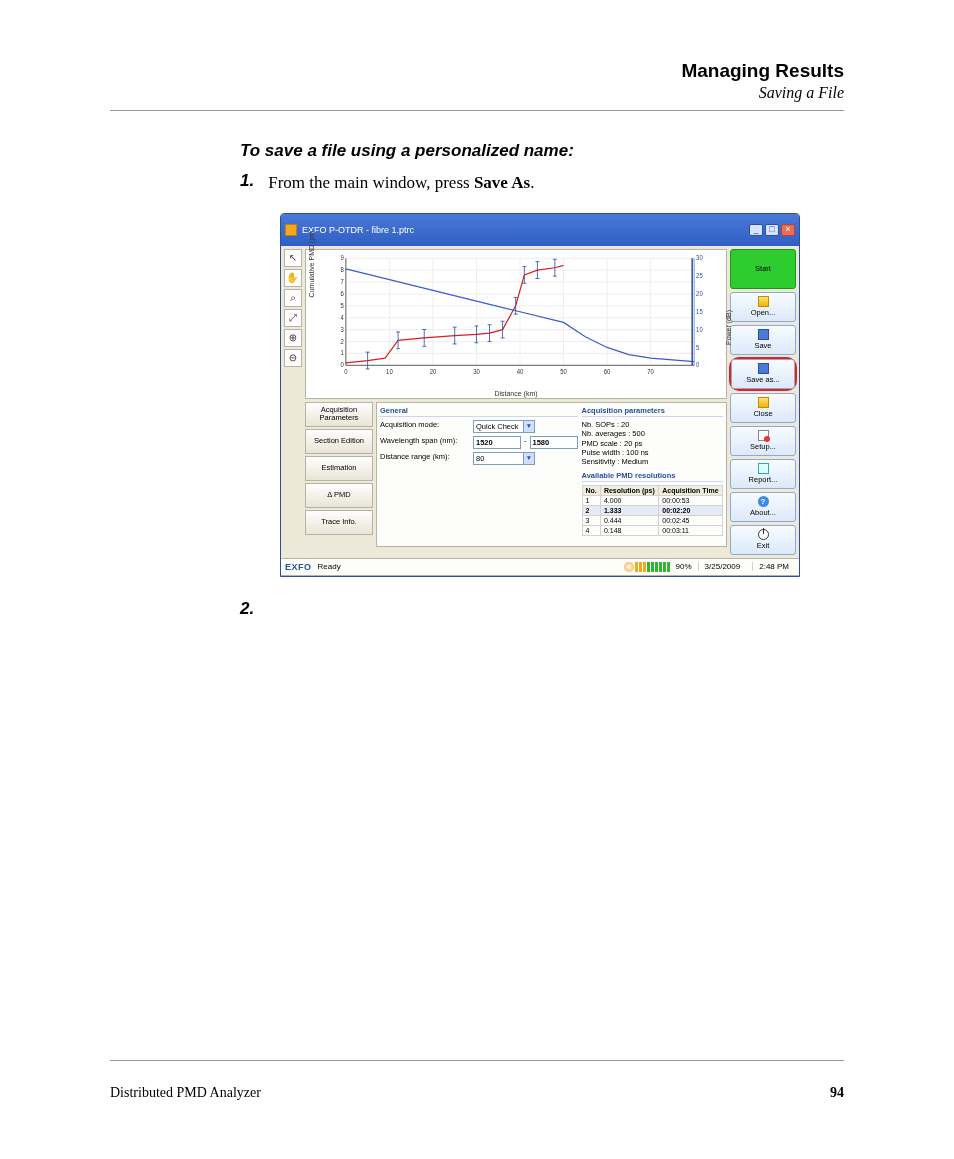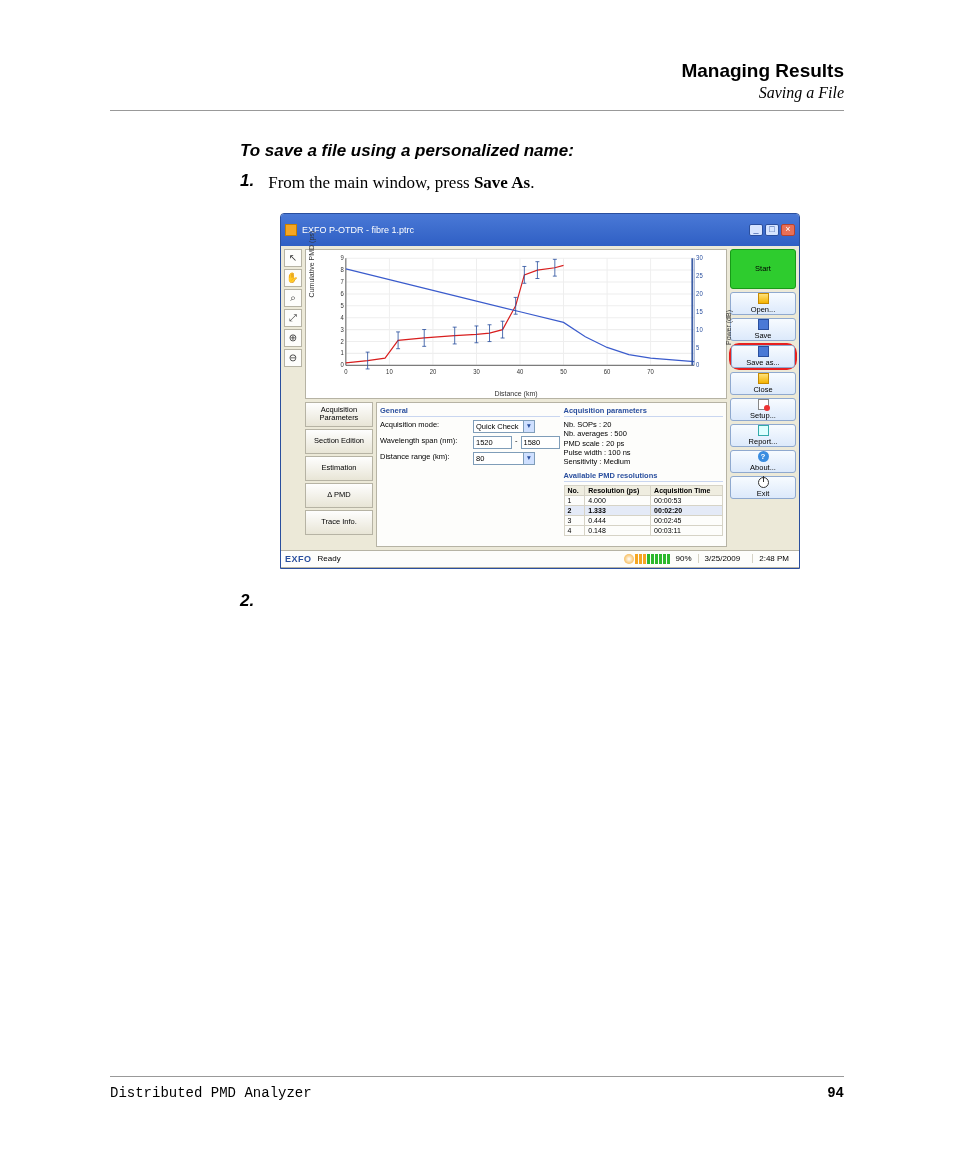--- a/index.html
+++ b/index.html
@@ -205,21 +205,21 @@
     display:flex;align-items:center;justify-content:space-between;
   }
   .combo { width: 62px; }
   .combo .arrow {
     width:11px;height:11px;
     background:#cfe0ff;
     border-left:1px solid #7f9db9;
     text-align:center;line-height:10px;color:#2a4f9e;
     margin-right:-2px;
   }
-  .txt { width: 39px; }
+  .txt { width: 48px; font-weight: bold; }
   .aq-list {
     font-size: 7.5px;
     line-height: 1.25;
   }
   .res-table {
     border: 1px solid #b6b3a4;
     width: 100%;
     font-size: 7px;
     border-collapse: collapse;
     margin-top: 2px;
@@ -236,21 +236,21 @@
   .btn-col {
     width: 66px;
     display: flex;
     flex-direction: column;
     gap: 3px;
   }
   .side-btn {
     background: linear-gradient(#f7fbff,#dce9fb);
     border: 1px solid #8fa9cf;
     border-radius: 3px;
-    height: 23px;
+    height: 30px;
     font-size: 7.5px;
     display:flex;flex-direction:column;align-items:center;justify-content:center;
     gap:1px;
     color:#000;
   }
   .side-btn.big { height: 40px; }
   .side-btn.start { background:#2ecc2e; border-color:#179a17; }
   .side-btn .ico {
     width:11px;height:11px;
     display:inline-block;
@@ -302,25 +302,25 @@
     padding:0 6px;
   }
 
   
   .footer {
     position: absolute;
     bottom: 58px;
     left: 110px;
     right: 110px;
     border-top: 1px solid #999;
-    padding-top: 8px;
+    padding-top: 24px;
     display: flex;
     justify-content: space-between;
     font-size: 14px;
-    font-family: Liberation Mono, monospace;
+    font-family: Liberation Serif, serif;
   }
   .footer .pn { font-weight: bold; }
 </style>
 </head>
 <body>
 
 <div class="page">
   <div class="header-block">
     <div class="header-title">Managing Results</div>
     <div class="header-sub">Saving a File</div>

